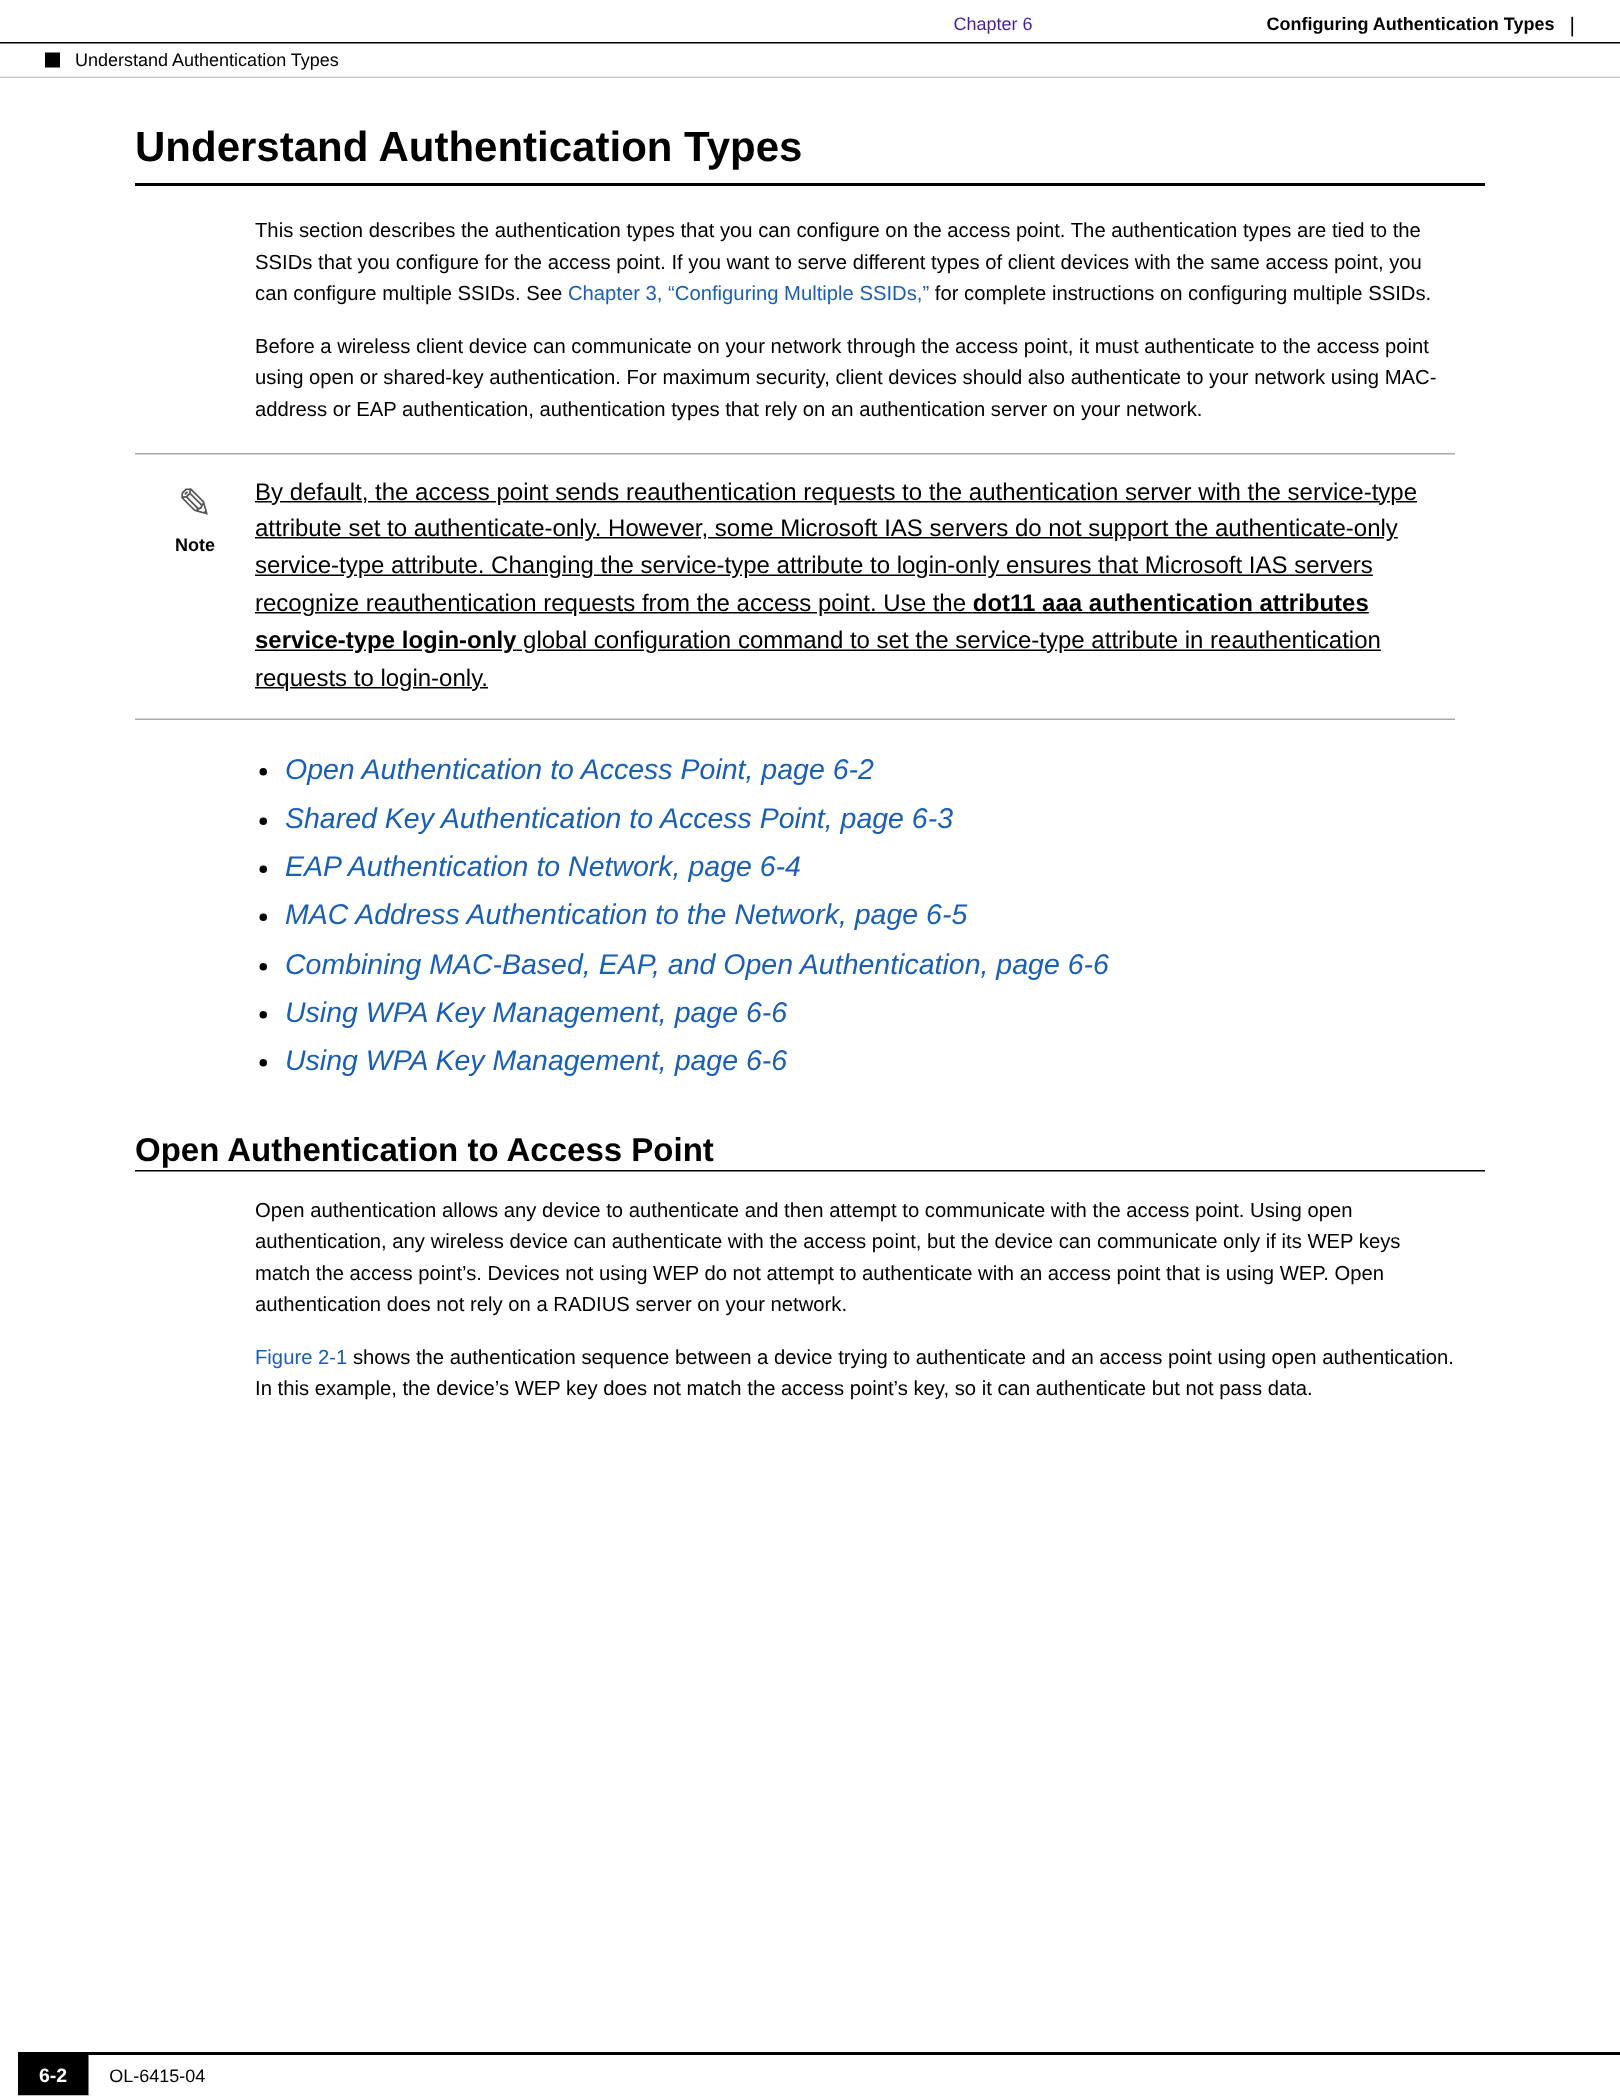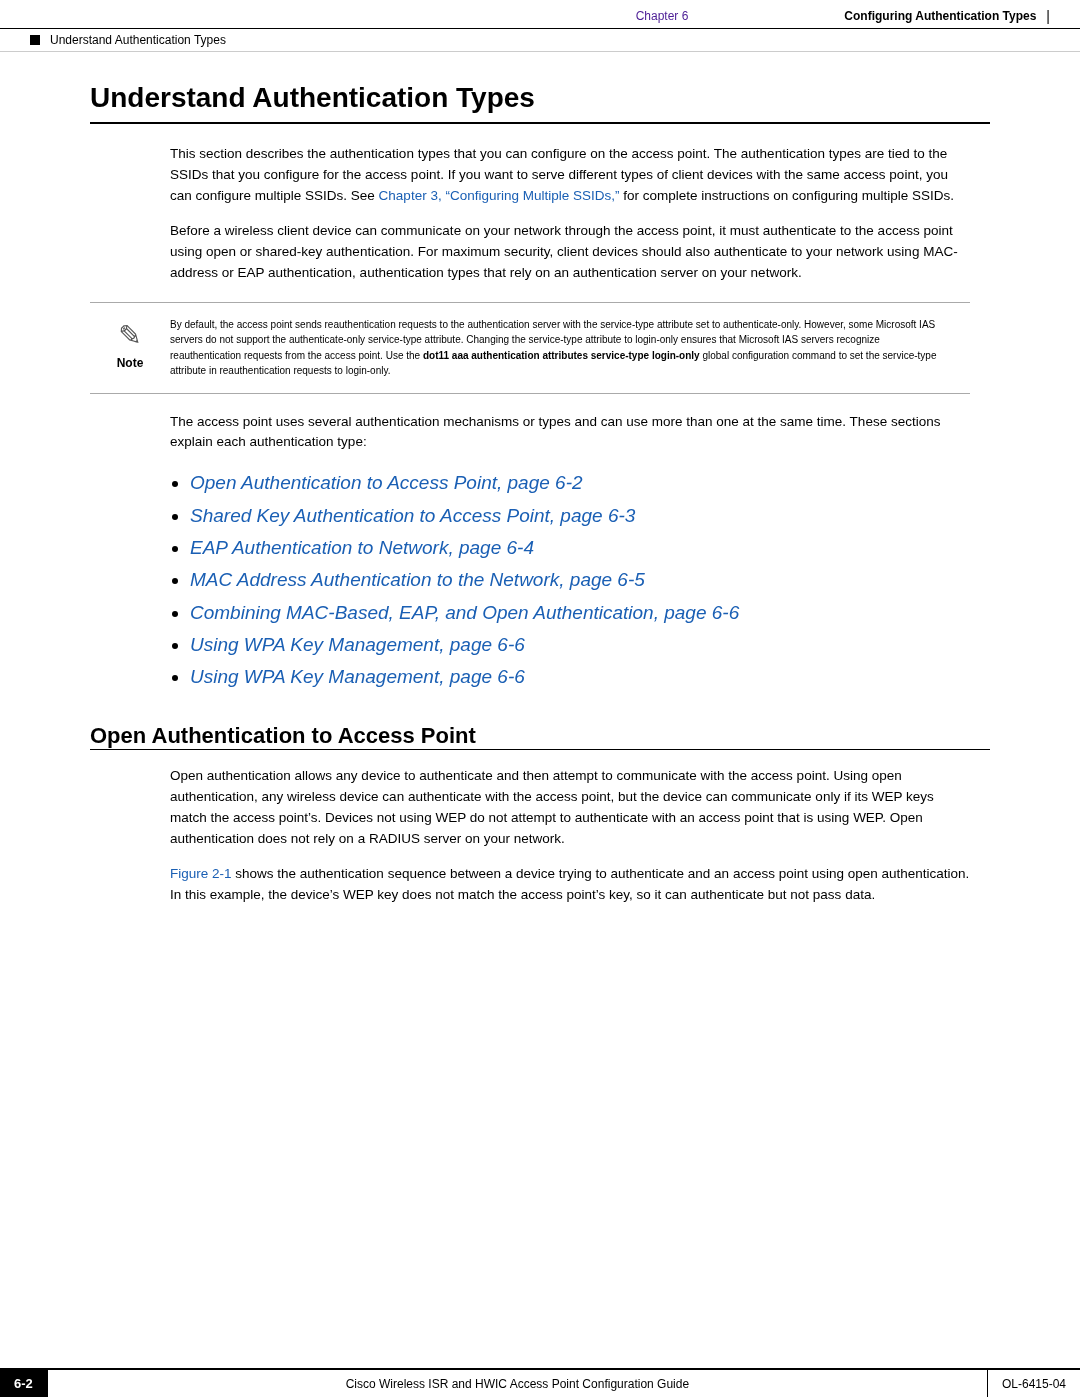--- a/index.html
+++ b/index.html
@@ -98,24 +98,25 @@
     .note-pencil-icon {
       font-size: 28px;
       color: #555;
       margin-bottom: 4px;
     }
     .note-label {
       font-size: 12px;
       font-weight: bold;
     }
     .note-text {
-      font-size: 10px;
+      font-size: 16px;
       line-height: 1.55;
       flex: 1;
       margin-right: 20px;
+      text-decoration: underline;
     }
     .note-text strong {
       font-weight: bold;
     }
 
     
     .bullet-list {
       margin-left: 100px;
       margin-right: 20px;
       margin-bottom: 10px;
@@ -139,21 +140,21 @@
       border-bottom: 1.5px solid #000;
       padding-bottom: 0;
       margin-top: 30px;
       margin-bottom: 16px;
     }
 
     
     .footer {
       position: absolute;
       bottom: 0;
-      left: 0;
+      left: 12px;
       right: 0;
       border-top: 2px solid #000;
       display: flex;
       align-items: stretch;
     }
     .footer-page-num {
       background: #000;
       color: #fff;
       font-size: 13px;
       font-weight: bold;
@@ -207,21 +208,20 @@
   <div class="note-container">
     <div class="note-icon-area">
       <span class="note-pencil-icon">✎</span>
       <span class="note-label">Note</span>
     </div>
     <p class="note-text">
       <span>By default, the access point sends reauthentication requests to the authentication server with the service-type attribute set to authenticate-only. However, some Microsoft IAS servers do not support the authenticate-only service-type attribute. Changing the service-type attribute to login-only ensures that Microsoft IAS servers recognize reauthentication requests from the access point. Use the </span><strong>dot11 aaa authentication attributes service-type login-only</strong><span> global configuration command to set the service-type attribute in reauthentication requests to login-only.</span>
     </p>
   </div>
 
-  <p class="body-text">The access point uses several authentication mechanisms or types and can use more than one at the same time. These sections explain each authentication type:</p>
 
   <ul class="bullet-list">
     <li><a class="link">Open Authentication to Access Point, page 6-2</a></li>
     <li><a class="link">Shared Key Authentication to Access Point, page 6-3</a></li>
     <li><a class="link">EAP Authentication to Network, page 6-4</a></li>
     <li><a class="link">MAC Address Authentication to the Network, page 6-5</a></li>
     <li><a class="link">Combining MAC-Based, EAP, and Open Authentication, page 6-6</a></li>
     <li><a class="link">Using WPA Key Management, page 6-6</a></li>
     <li><a class="link">Using WPA Key Management, page 6-6</a></li>
   </ul>
@@ -231,15 +231,14 @@
   <p class="body-text">Open authentication allows any device to authenticate and then attempt to communicate with the access point. Using open authentication, any wireless device can authenticate with the access point, but the device can communicate only if its WEP keys match the access point’s. Devices not using WEP do not attempt to authenticate with an access point that is using WEP. Open authentication does not rely on a RADIUS server on your network.</p>
 
   <p class="body-text">
     <a class="link">Figure 2-1</a><span> shows the authentication sequence between a device trying to authenticate and an access point using open authentication. In this example, the device’s WEP key does not match the access point’s key, so it can authenticate but not pass data.</span>
   </p>
 
 </div>
 
 <div class="footer">
   <div class="footer-page-num">6-2</div>
-  <div class="footer-center">Cisco Wireless ISR and HWIC Access Point Configuration Guide</div>
   <div class="footer-doc-num">OL-6415-04</div>
 </div>
 
 </body></html>

